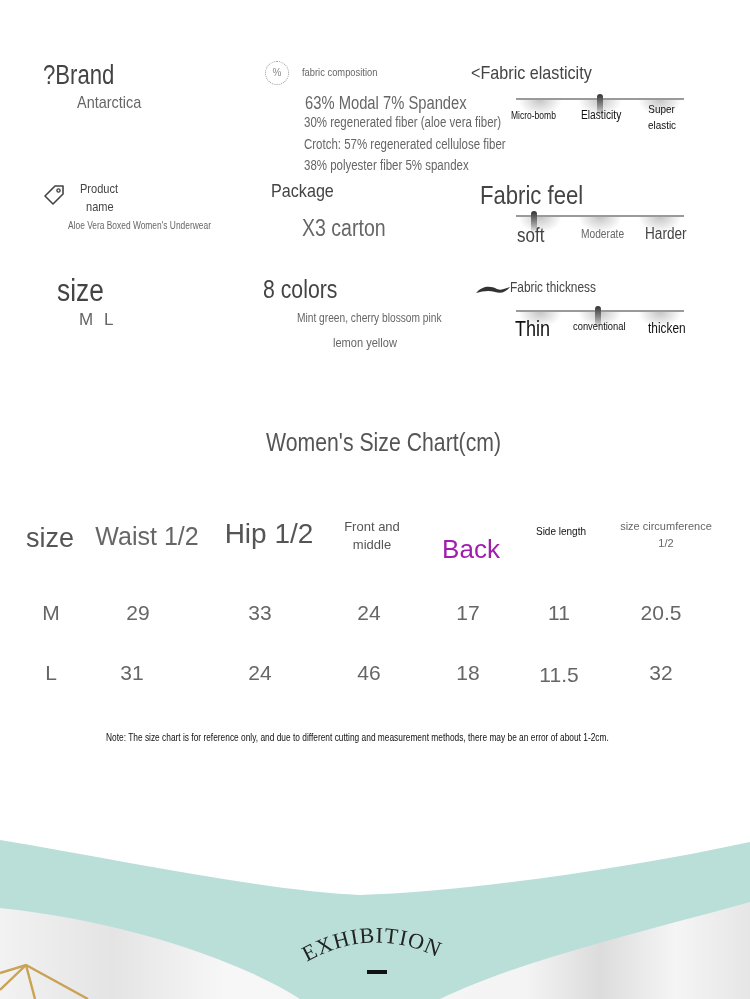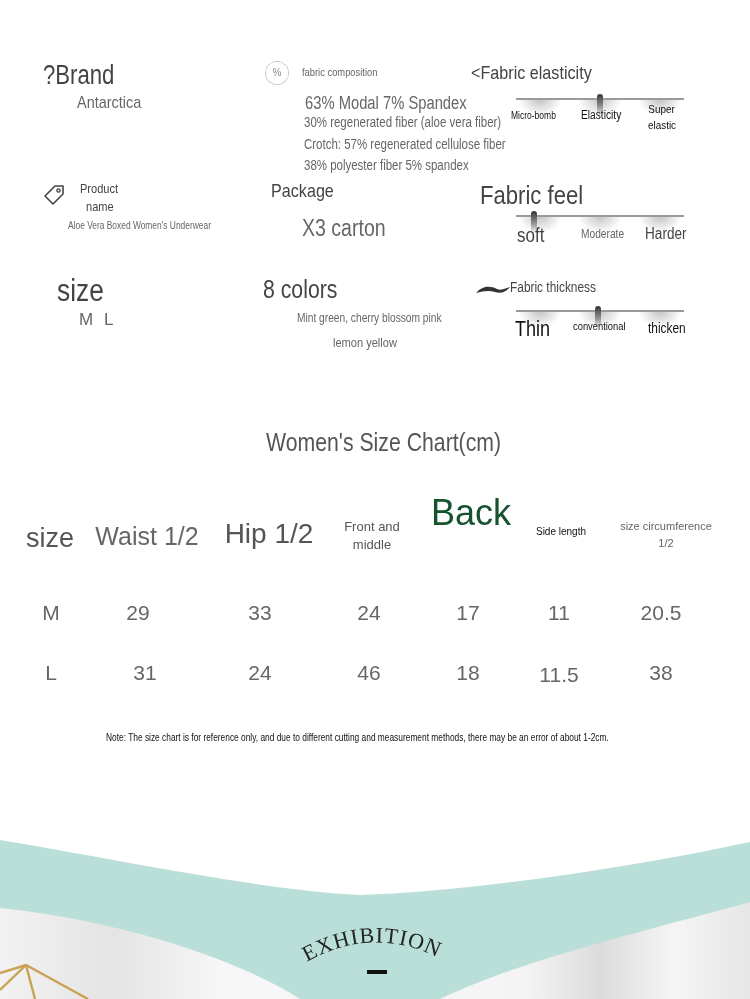--- a/index.html
+++ b/index.html
@@ -99,40 +99,40 @@
 <div class="abs cond black" style="left:573px; top:320px; font-size:11px; transform:scaleX(0.85);">conventional</div>
 <div class="abs cond black" style="left:648px; top:320px; font-size:14px; transform:scaleX(0.85);">thicken</div>
 
 <div class="abs cond dark" style="left:266px; top:428px; font-size:25px; color:#555; transform:scaleX(0.85);">Women's Size Chart(cm)</div>
 
 <div class="th cond dark" style="left:50px; top:523px; font-size:27px; color:#555;">size</div>
 <div class="th cond" style="left:147px; top:522px; font-size:25px; color:#666;">Waist 1/2</div>
 <div class="th cond" style="left:269px; top:518px; font-size:28px; color:#555;">Hip 1/2</div>
 <div class="th cond" style="left:372px; top:519px; font-size:13px; color:#555;">Front and</div>
 <div class="th cond" style="left:372px; top:537px; font-size:13px; color:#555;">middle</div>
-<div class="th cond" style="left:471px; top:492px; font-size:36px; color:#14532d;">Back</div>
+<div class="th cond" style="left:471px; top:534px; font-size:26px; color:#a21caf;">Back</div>
 <div class="th cond black" style="left:561px; top:526px; font-size:10px;">Side length</div>
 <div class="th cond" style="left:666px; top:520px; font-size:11px; color:#666;">size circumference</div>
 <div class="th cond" style="left:666px; top:537px; font-size:11px; color:#666;">1/2</div>
 
 <div class="td" style="left:51px; top:601px;">M</div>
 <div class="td" style="left:138px; top:601px;">29</div>
 <div class="td" style="left:260px; top:601px;">33</div>
 <div class="td" style="left:369px; top:601px;">24</div>
 <div class="td" style="left:468px; top:601px;">17</div>
 <div class="td" style="left:559px; top:601px;">11</div>
 <div class="td" style="left:661px; top:601px;">20.5</div>
 
 <div class="td" style="left:51px; top:661px;">L</div>
-<div class="td" style="left:145px; top:661px;">31</div>
+<div class="td" style="left:132px; top:661px;">31</div>
 <div class="td" style="left:260px; top:661px;">24</div>
 <div class="td" style="left:369px; top:661px;">46</div>
 <div class="td" style="left:468px; top:661px;">18</div>
 <div class="td" style="left:559px; top:663px;">11.5</div>
-<div class="td" style="left:661px; top:661px;">38</div>
+<div class="td" style="left:661px; top:661px;">32</div>
 
 <div class="abs cond black" style="left:106px; top:731px; font-size:11px; transform:scaleX(0.76);">Note: The size chart is for reference only, and due to different cutting and measurement methods, there may be an error of about 1-2cm.</div>
 
 <svg class="band" viewBox="0 0 750 179" preserveAspectRatio="none">
   <defs>
     <linearGradient id="cloth" x1="0" y1="0" x2="1" y2="0">
       <stop offset="0" stop-color="#f2f2f2"></stop>
       <stop offset="0.15" stop-color="#e4e4e4"></stop>
       <stop offset="0.3" stop-color="#f7f7f7"></stop>
       <stop offset="0.7" stop-color="#f4f4f4"></stop>

